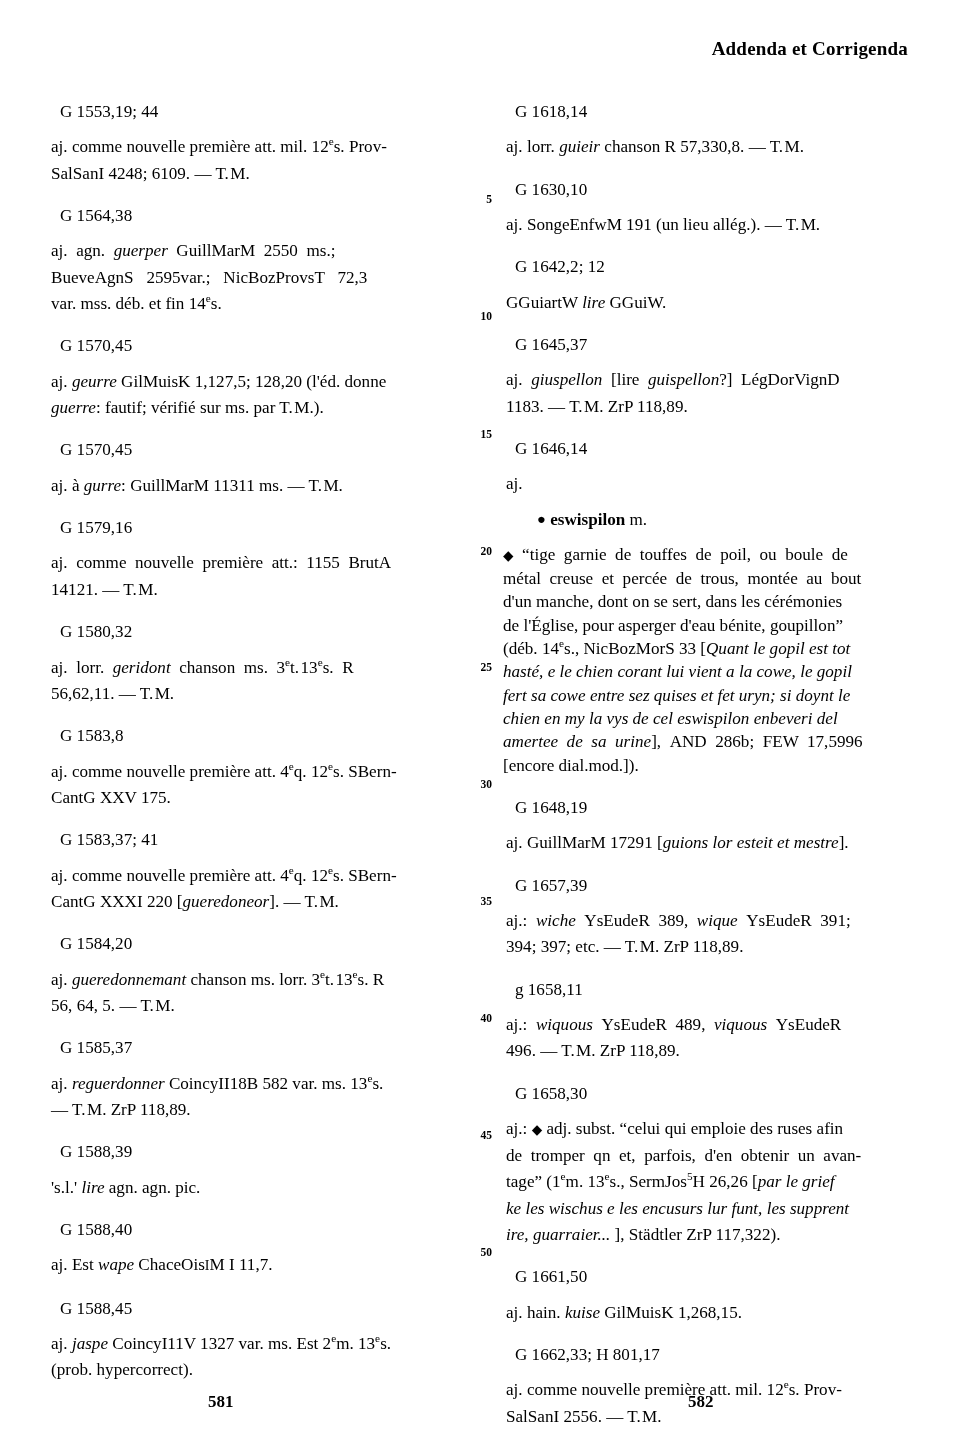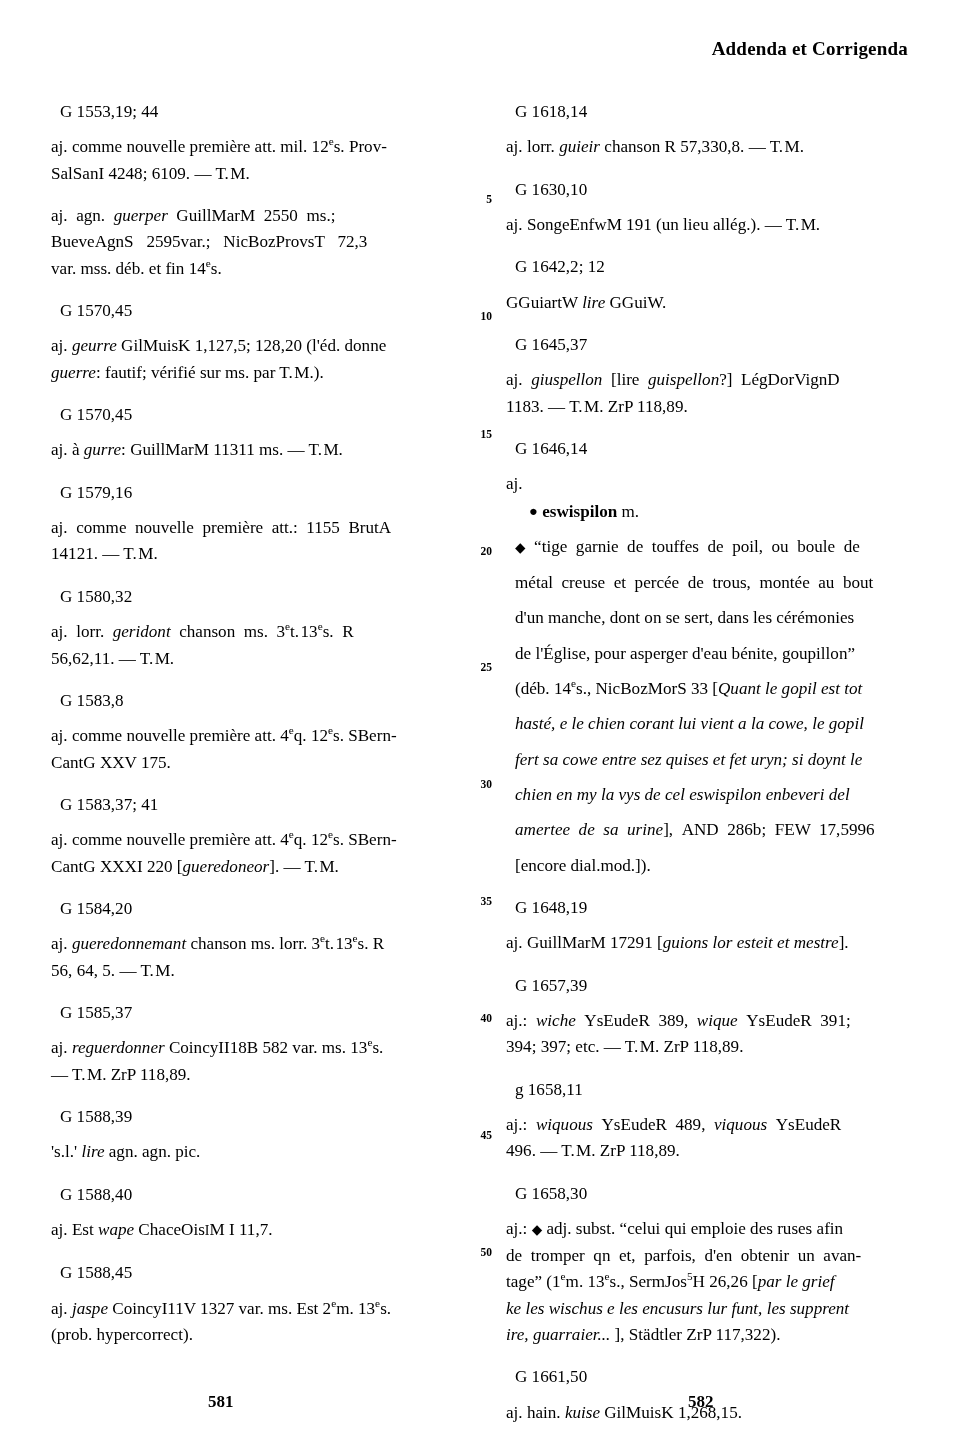--- a/index.html
+++ b/index.html
@@ -84,25 +84,25 @@
   .bullet-round {
     font-size: 0.86em;
     vertical-align: 1px;
   }
   .bullet-diamond {
     font-size: 0.8em;
     vertical-align: 0.5px;
   }
 
   .sub-entry {
-    margin: 4px;
+    margin: 12px;
     padding-left: 22px;
   }
   .sub-def {
-    margin: 12px;
+    margin: 0;
     text-align: justify;
   }
 
   
   .gutter {
     position: absolute;
     top: 88px;
     left: 466px;
     width: 26px;
     font-size: 11.5px;
@@ -137,20 +137,21 @@
 
     <div class="col col-left">
 
       <div class="entry">
         <p class="lemma">G 1553,19; 44</p>
         <p class="body-line">aj. comme nouvelle première att. mil. 12<sup>e</sup>s. Prov-</p>
         <p class="body-line last">SalSanI 4248; 6109. — T. M.</p>
       </div>
 
       <div class="entry">
+        <p class="lemma">G 1564,38</p>
         <p class="body-line">aj. &nbsp;agn. &nbsp;<i>guerper</i> &nbsp;GuillMarM &nbsp;2550 &nbsp;ms.;</p>
         <p class="body-line">BueveAgnS &nbsp;&nbsp;2595var.; &nbsp;&nbsp;NicBozProvsT &nbsp;&nbsp;72,3</p>
         <p class="body-line last">var. mss. déb. et fin 14<sup>e</sup>s.</p>
       </div>
 
       <div class="entry">
         <p class="lemma">G 1570,45</p>
         <p class="body-line">aj. <i>geurre</i> GilMuisK 1,127,5; 128,20 (l'éd. donne</p>
         <p class="body-line last"><i>guerre</i>: fautif; vérifié sur ms. par T. M.).</p>
       </div>

